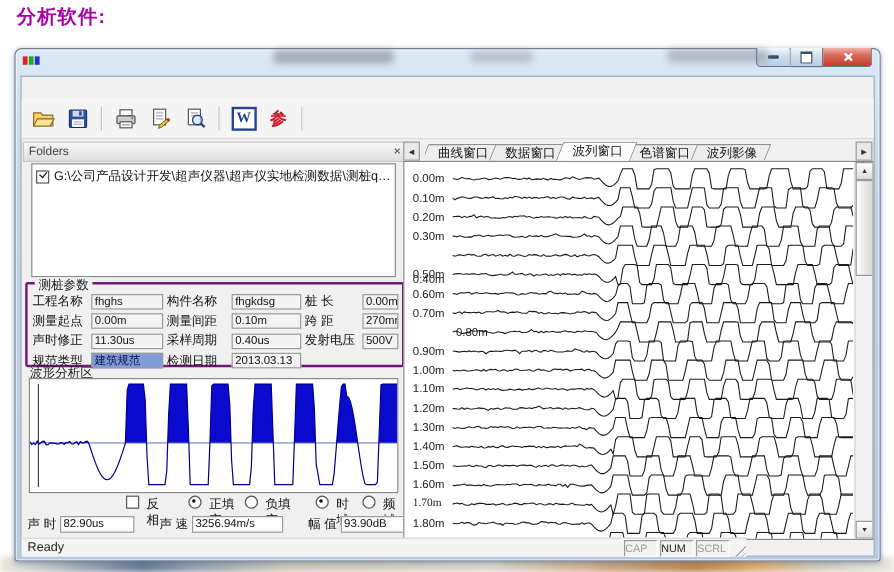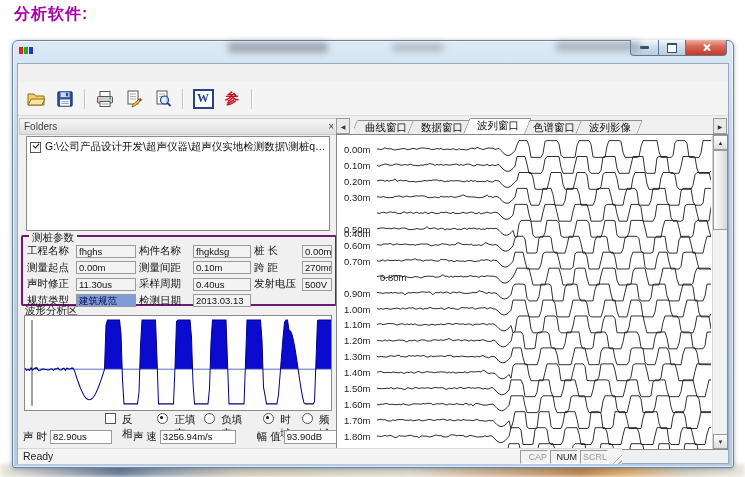--- a/index.html
+++ b/index.html
@@ -115,21 +115,21 @@
   #vscroll{position:absolute;right:0;top:0;width:14px;height:100%;background:#f1f2f4;border-left:1px solid #d4d4d4;}
   .sarrow{position:absolute;left:0;width:13px;height:13px;border:1px solid #9a9a9a;background:linear-gradient(#fff,#dcdcdc);
     font-size:6px;color:#333;display:flex;align-items:center;justify-content:center;}
   #sa-up{top:0;} #sa-down{bottom:0;}
   #sthumb{position:absolute;left:0;top:15px;width:13px;height:78px;border:1px solid #9a9a9a;background:linear-gradient(90deg,#fdfdfd,#d8d8d8);}
 
   
   #statusbar{left:0;top:384px;width:604px;height:15px;background:#f4f4f4;border-top:1px solid #d8d8d8;}
   #status-left{position:absolute;left:5px;top:1px;font-size:10.5px;color:#222;}
   #scells{position:absolute;right:14px;top:1px;display:flex;gap:2px;}
-  .scell{width:26px;height:12px;font-size:9px;text-align:right;line-height:12px;color:#9a9a9a;
+  .scell{width:26px;height:12px;font-size:9px;text-align:left;line-height:12px;color:#9a9a9a;
     border:1px solid;border-color:#9a9a9a #fff #fff #9a9a9a;background:#f2f2f2;}
   .scell.on{color:#1c1c1c;}
   #grip{position:absolute;right:0;bottom:0;width:12px;height:12px;
     background:repeating-linear-gradient(135deg,transparent 0 2px,#aab 2px 3px,#fff 3px 4px);
     clip-path:polygon(100% 0,100% 100%,0 100%);}
 </style>
 </head>
 <body>
 
 <div id="heading" class="abs">分析软件:</div>
@@ -368,21 +368,21 @@
         <div class="depth-label" style="top: 120.65px;">0.70m</div>
         <div class="depth-label" style="top: 136.6px; margin-left: 36px;">0.80m</div>
         <div class="depth-label" style="top: 152.55px;">0.90m</div>
         <div class="depth-label" style="top: 168.5px;">1.00m</div>
         <div class="depth-label" style="top: 184.45px;">1.10m</div>
         <div class="depth-label" style="top: 200.4px;">1.20m</div>
         <div class="depth-label" style="top: 216.35px;">1.30m</div>
         <div class="depth-label" style="top: 232.3px;">1.40m</div>
         <div class="depth-label" style="top: 248.25px;">1.50m</div>
         <div class="depth-label" style="top: 264.2px;">1.60m</div>
-        <div class="depth-label" style="top: 280.15px;">1.70m</div>
+        <div class="depth-label" style="top: 280.15px; font-family: Liberation Serif, serif;">1.70m</div>
         <div class="depth-label" style="top: 296.1px;">1.80m</div>
       </div>
 
     <div id="statusbar" class="abs">
       <span id="status-left">Ready</span>
       <div id="scells">
           <div class="scell">CAP</div>
           <div class="scell on">NUM</div>
           <div class="scell">SCRL</div>
         </div>

